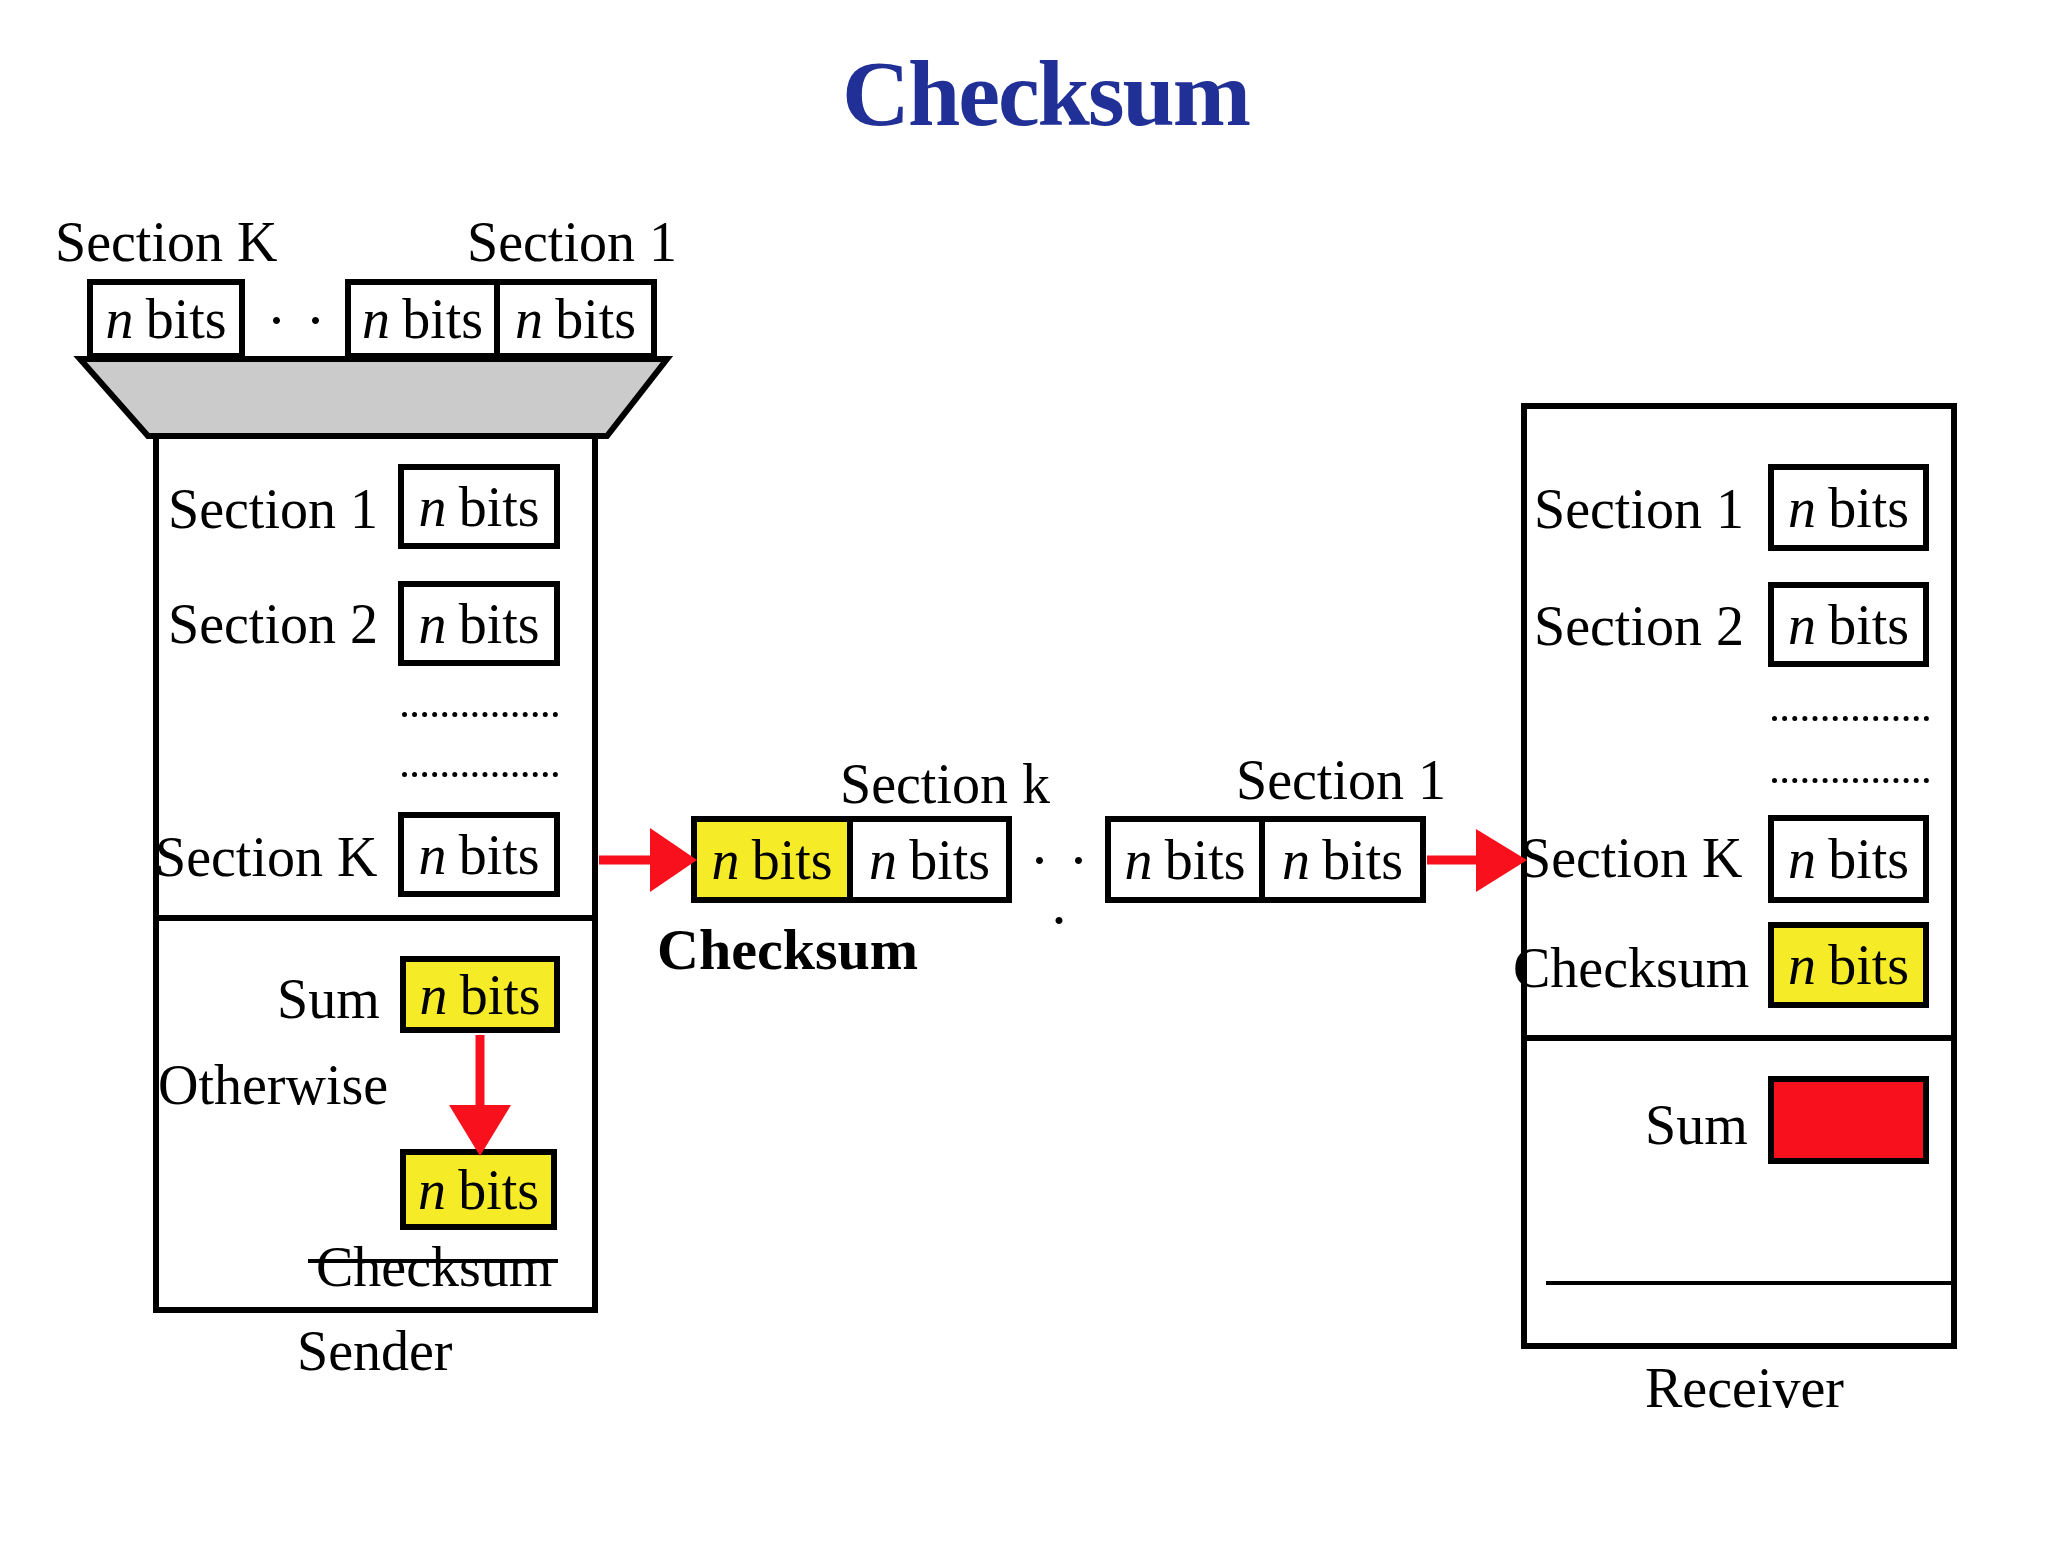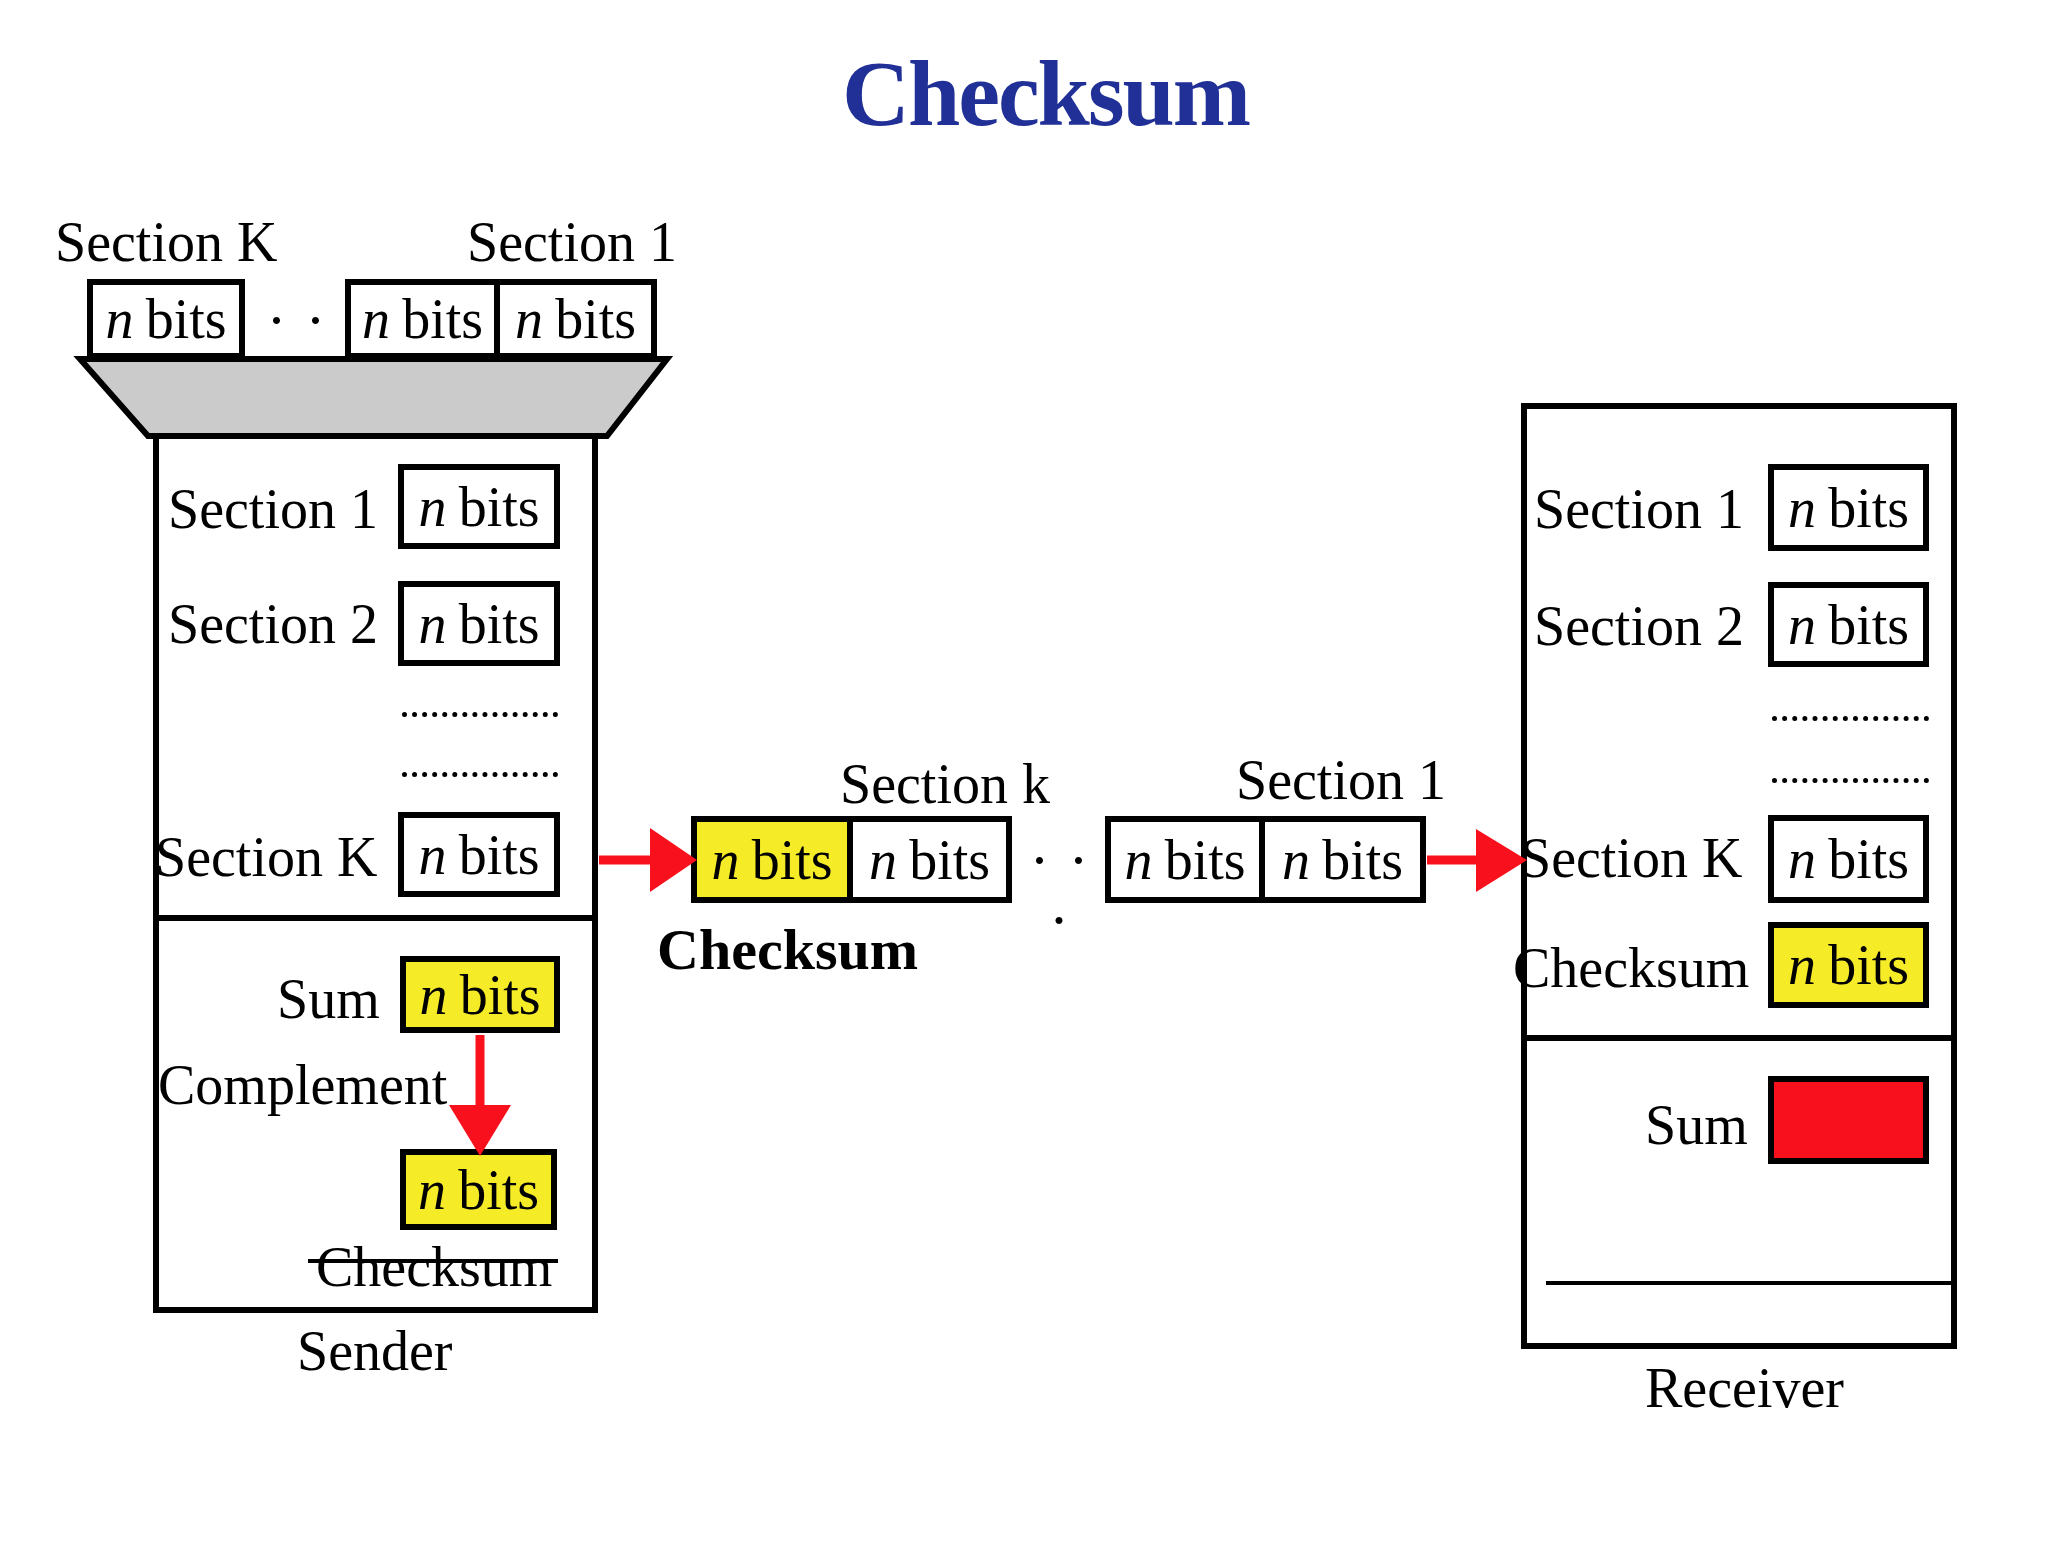--- a/index.html
+++ b/index.html
@@ -72,21 +72,21 @@
     <span class="it">n</span>
       <span class="word">bits</span>
   </div>
 
   <div class="abs lbl content" style="left:277px;top:969px;">Sum</div>
   <div class="abs box yellow content" style="left:400px;top:956px;width:160px;height:77px;">
     <span class="it">n</span>
       <span class="word">bits</span>
   </div>
 
-  <div class="abs lbl content" style="left:158px;top:1055px;">Complement</div>
+  <div class="abs lbl content" style="left:158px;top:1055px;">Otherwise</div>
 
   <div class="abs box yellow content" style="left:400px;top:1149px;width:157px;height:81px;">
     <span class="it">n</span>
       <span class="word">bits</span>
   </div>
   <div class="abs lbl content" style="left:316px;top:1237px;">Checksum</div>
   <div class="abs strike" style="left:308px;top:1259px;width:250px;"></div>
 
   <div class="abs lbl content" style="left:297px;top:1321px;font-family:Liberation Serif, serif;">Sender</div>
 

